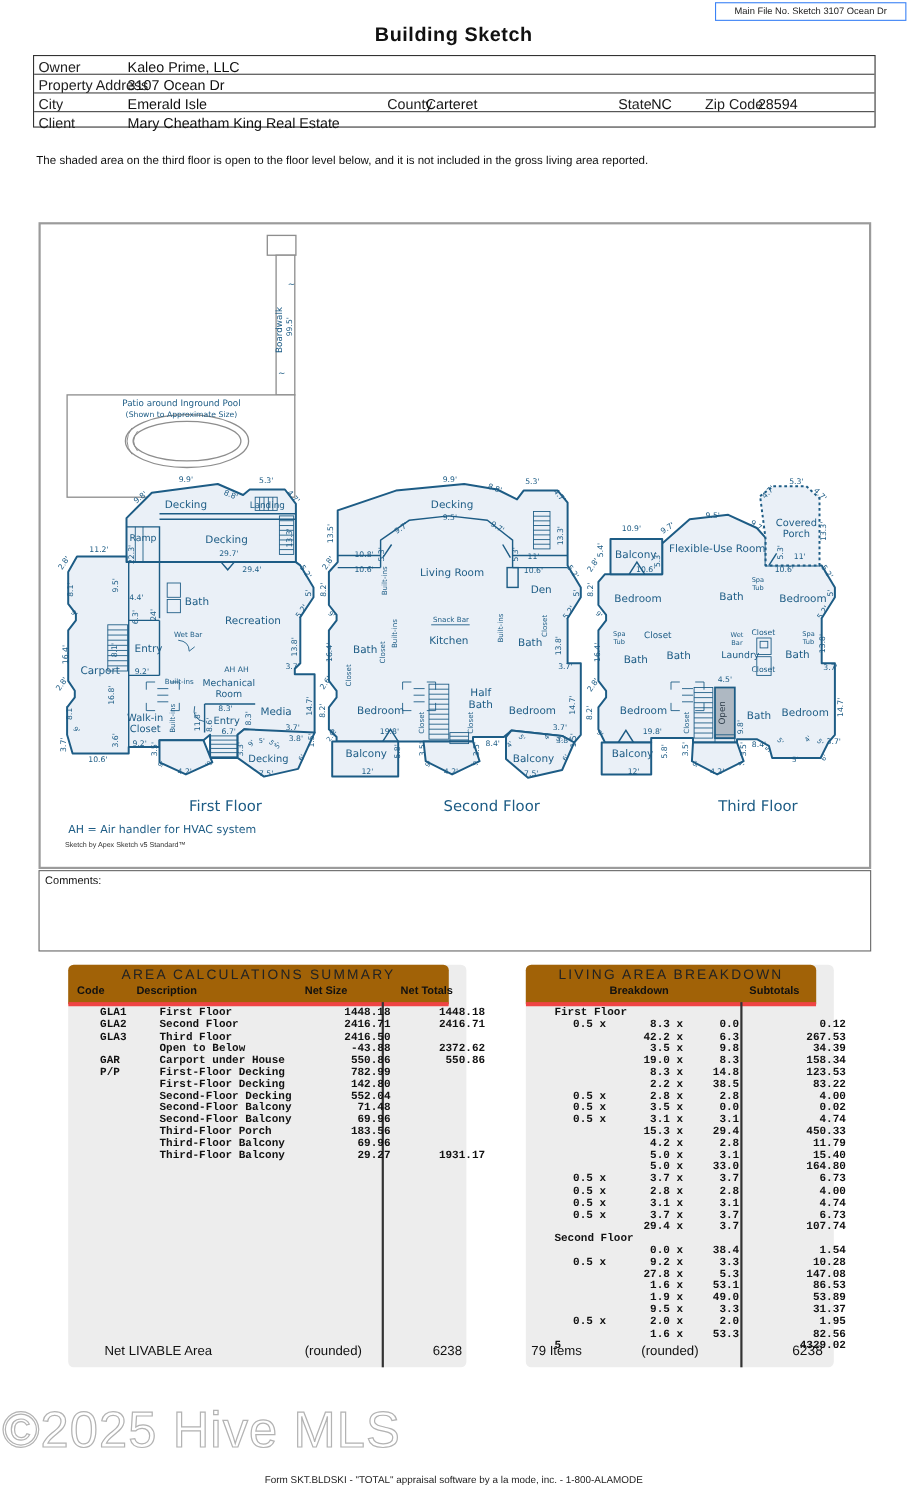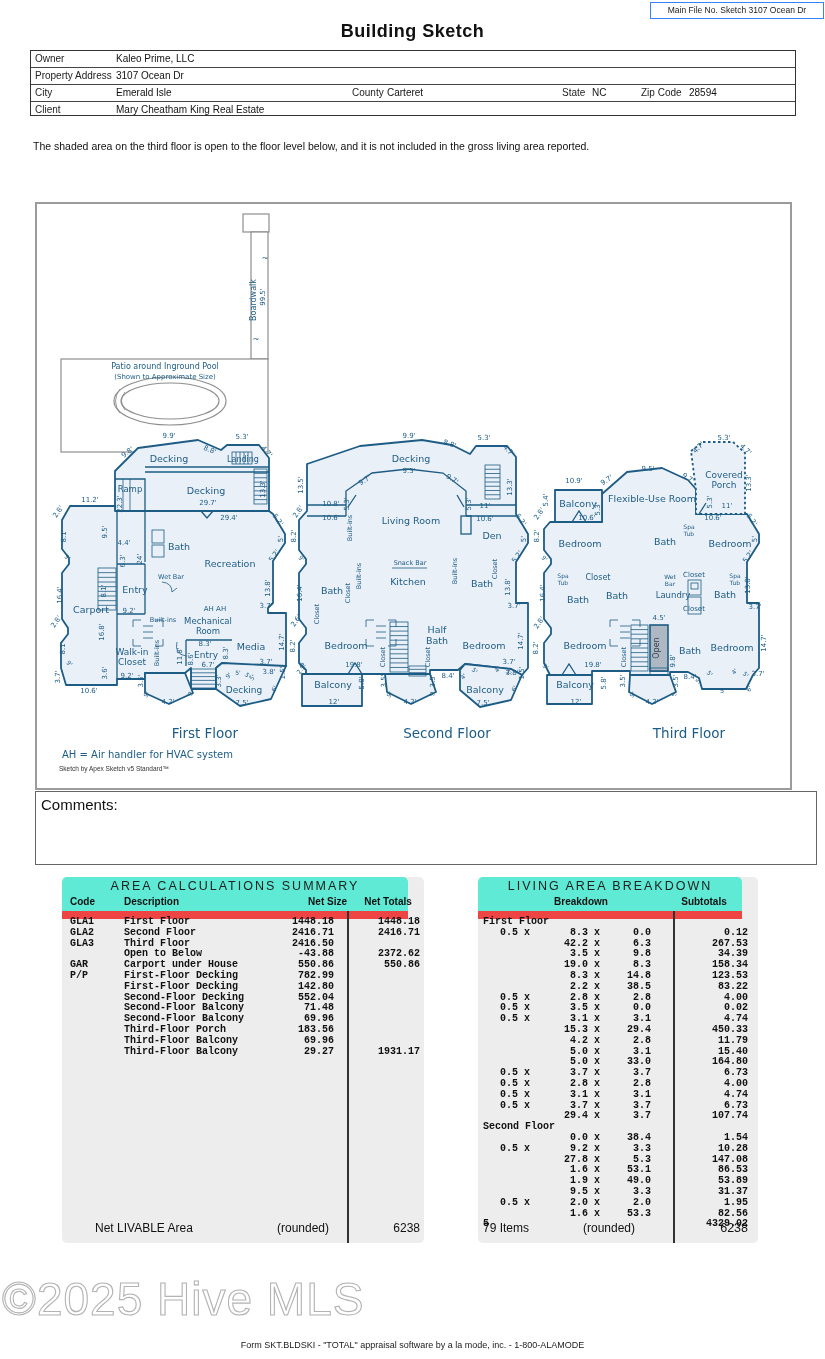--- a/index.html
+++ b/index.html
@@ -3,21 +3,21 @@
 <meta charset="utf-8">
 <style>
   html,body{margin:0;padding:0;background:#fff;}
   body{width:825px;height:1359px;position:relative;font-family:"Liberation Sans",sans-serif;color:#111;overflow:hidden;}
   .abs{position:absolute;}
   
   #fileno{left:650px;top:2px;width:172px;height:15px;border:1px solid #3b82f6;font-size:8.5px;text-align:center;line-height:15px;color:#222;}
   #title{left:0;top:21px;width:825px;text-align:center;font-size:18px;font-weight:bold;letter-spacing:.5px;}
   
   #info{left:30px;top:50px;width:764px;height:64px;border:1.5px solid #333;}
-  .irow{position:relative;height:16px;border-top:1px solid #444;font-size:10px;}
+  .irow{position:relative;height:16px;border-top:1px solid #444;font-size:13px;}
   .irow:first-child{border-top:none;}
   .irow span{position:absolute;top:2px;white-space:nowrap;}
   .il{color:#222;}
   
   #note{left:33px;top:140px;width:760px;font-size:10.5px;}
   
   #sketchbox{left:35px;top:202px;width:753px;height:584px;border:2px solid #9b9b9b;}
   #plan{position:absolute;left:0;top:0;}
   .pf{fill:#eaf0f7;stroke:#1d5c85;stroke-width:1.8;stroke-linejoin:round;}
   .pl{fill:none;stroke:#1d5c85;stroke-width:1.3;}
@@ -25,31 +25,31 @@
   .gray{fill:#fff;stroke:#8e8e8e;stroke-width:1.2;}
   .grayt{fill:none;stroke:#8e8e8e;stroke-width:0.9;}
   .open{fill:#aeb8c2;stroke:#1d5c85;stroke-width:1.6;}
   .dotted{stroke-dasharray:2.5,2.5;}
   text.lbl{fill:#1d5c85;font-family:"DejaVu Sans",sans-serif;}
   text.openlbl{fill:#31404d;}
   .floor-title{position:absolute;width:140px;text-align:center;font-size:13.5px;color:#1d5c85;font-family:"DejaVu Sans",sans-serif;}
   #legend{position:absolute;left:25px;top:545px;font-size:10px;color:#1d5c85;font-family:"DejaVu Sans",sans-serif;}
   #credit{position:absolute;left:22px;top:561px;font-size:6.5px;color:#333;}
   
-  #comments{left:35px;top:791px;width:755px;height:72px;border:1px solid #666;font-size:15px;padding-left:25px;}
+  #comments{left:35px;top:791px;width:755px;height:72px;border:1px solid #666;font-size:10px;}
   #comments span{position:absolute;left:5px;top:4px;}
   
   .tbl{background:#ededed;border-radius:5px;}
   #tsum{left:62px;top:877px;width:362px;height:366px;}
   #tbrk{left:478px;top:877px;width:280px;height:366px;}
-  .tbl-head{position:absolute;left:0;top:0;right:16px;height:34px;background:#5eead4;border-radius:5px 5px 0 0;border-bottom:8px solid #ef4444;}
+  .tbl-head{position:absolute;left:0;top:0;right:16px;height:34px;background:#a16207;border-radius:5px 5px 0 0;border-bottom:4px solid #ef4444;}
   .tbl-title{position:absolute;left:0;top:2px;right:0;text-align:center;font-size:12.5px;letter-spacing:2px;color:#222;}
   .colhdr{position:absolute;top:19px;font-size:10px;font-weight:bold;color:#111;}
   .vdiv{position:absolute;top:34px;bottom:0;width:1.5px;background:#333;}
-  .mono-rows{position:absolute;left:0;right:4px;top:40px;font-family:"Liberation Mono","DejaVu Sans Mono",monospace;font-weight:bold;font-size:10px;color:#111;}
+  .mono-rows{position:absolute;left:0;right:4px;top:40px;font-family:"Liberation Mono","DejaVu Sans Mono",monospace;font-weight:bold;font-size:10px;color:#111;padding-left:21px;}
   .mrow,.brow,.msec,.bpre{position:relative;height:10.8px;line-height:10.8px;white-space:nowrap;}
   .mrow span,.brow span,.bpre span{position:absolute;top:0;}
   .rc1{left:8px;} .rc2{left:62px;} .rc3{left:212px;width:60px;text-align:right;} .rc4{left:300px;width:58px;text-align:right;}
   .msec{padding-left:5px;}
   .bf{left:22px;width:34px;} .ba{left:58px;width:52px;text-align:right;} .bx{left:116px;} .bb{left:128px;width:45px;text-align:right;} .bs{left:200px;width:70px;text-align:right;}
   .bp1{left:5px;}
   .tfoot{position:absolute;left:0;right:0;bottom:6px;height:16px;font-size:12px;}
   .tfoot span{position:absolute;white-space:nowrap;}
   
   #watermark{left:2px;top:1272px;font-size:46px;font-family:"Liberation Sans",sans-serif;color:transparent;-webkit-text-stroke:1.1px #b3b3b3;letter-spacing:1px;}
@@ -448,21 +448,21 @@
 
 <div class="abs" id="comments">
   <span>Comments:</span>
 </div>
 
 <div class="abs tbl" id="tsum">
   <div class="tbl-head">
     <div class="tbl-title">AREA CALCULATIONS SUMMARY</div>
     <span class="colhdr" style="left:8px">Code</span>
     <span class="colhdr" style="left:62px">Description</span>
-    <span class="colhdr" style="left:215px;width:70px;text-align:right">Net Size</span>
+    <span class="colhdr" style="left:215px;width:70px;text-align:left">Net Size</span>
     <span class="colhdr" style="left:291px;width:70px;text-align:center">Net Totals</span>
   </div>
   <div class="vdiv" style="left:285px"></div>
   <div class="mono-rows" id="summary-rows">
       <div class="mrow">
         <span class="rc1">GLA1</span>
         <span class="rc2">First Floor</span>
         <span class="rc3">1448.18</span>
         <span class="rc4">1448.18</span>
       </div>

